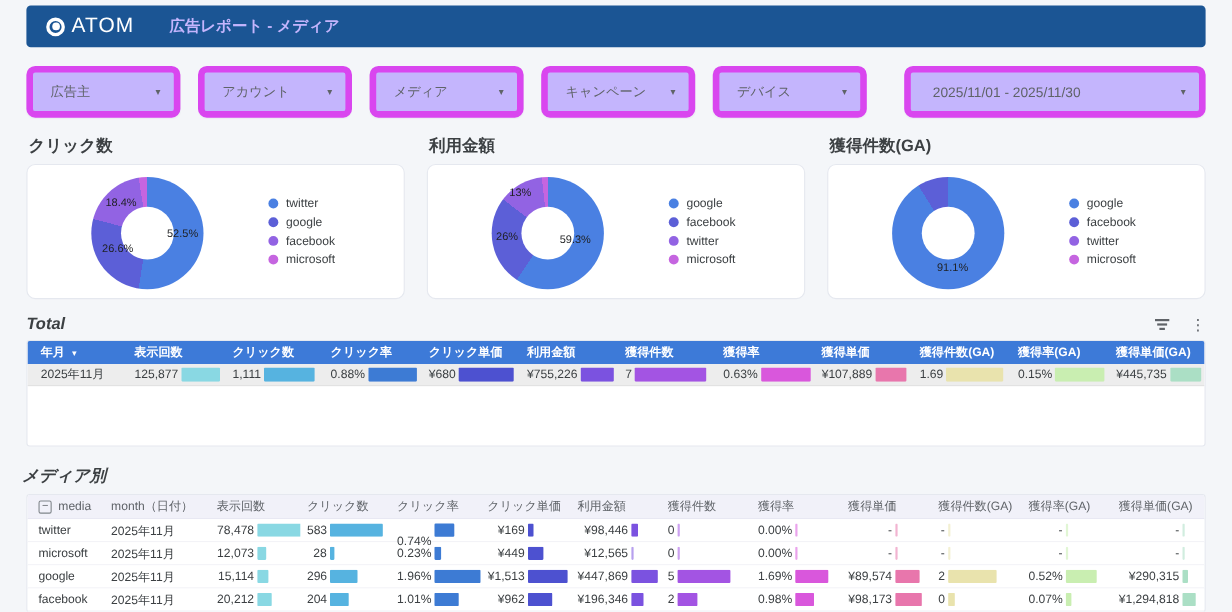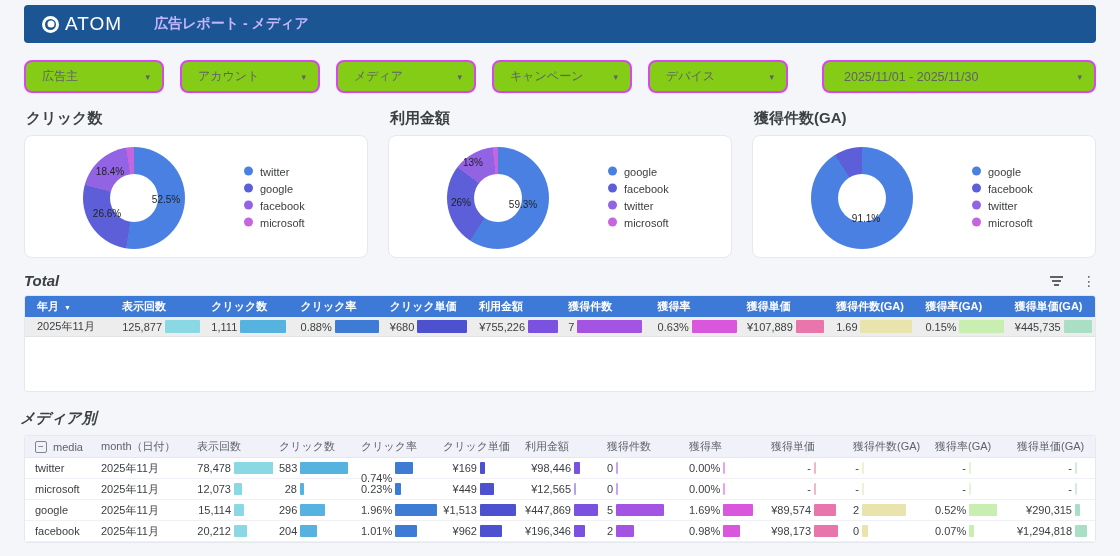--- a/index.html
+++ b/index.html
@@ -12,21 +12,21 @@
   .logo { display:flex; align-items:center; gap:6px; }
   .logo-mark { width:17px; height:17px; border:3px solid #fff; border-radius:50%; position:relative; }
   .logo-mark::after { content:""; position:absolute; left:50%; top:50%; width:7px; height:7px;
                       background:#fff; border-radius:50%; transform:translate(-50%,-50%); }
   .logo-text { color:#fff; font-size:19px; letter-spacing:1px; font-weight:400; }
   .page-title { color:#c4b5fd; font-size:14px; font-weight:700; margin-left:32px; }
 
   
   .filters { margin:17px 24px 0; display:flex; gap:16px; }
   .chips { display:flex; gap:16px; }
-  .chip { height:33px; width:140px; background:#84cc16; border:2px solid #d946ef; border-radius:8px;
+  .chip { height:47px; width:140px; background:#c4b5fd; border:6px solid #d946ef; border-radius:8px;
           display:flex; align-items:center; padding:0 12px 0 16px; font-size:12px; color:#5f6368;
           cursor:pointer; box-shadow:0 1px 1px rgba(20,40,80,.03); }
   .chip .caret { margin-left:auto; font-size:9px; color:#5f6368; }
   .date-chip { width:274px; margin-left:auto; font-size:12.5px; padding-left:20px; }
 
   
   .charts { margin:16px 24px 0; display:grid; grid-template-columns:1fr 1fr 1fr; gap:20px; }
   .sec-title { font-size:15px; font-weight:700; color:#3c4043; margin:0 0 7px 2px; }
   .card { background:#fff; border:1px solid #e5e8ef; border-radius:8px; }
   .chart-card { height:123px; position:relative; }
@@ -170,21 +170,21 @@
               <span class="dot" style="background:#c565e0"></span>
               <span>microsoft</span>
             </div>
           </div>
       </div>
     </div>
     <div>
       <div class="sec-title">獲得件数(GA)</div>
       <div class="card chart-card">
         <div class="donut" id="donut2" style="background: conic-gradient(rgb(74, 128, 226) 0%, rgb(74, 128, 226) 91.1%, rgb(92, 95, 215) 91.1%, rgb(92, 95, 215) 100%);"></div>
-        <span class="dlabel" style="left:113px;top:82px">91.1%</span>
+        <span class="dlabel" style="left:113px;top:94px">91.1%</span>
         <div class="legend" id="legend2">
             <div class="legend-item">
               <span class="dot" style="background:#4a80e2"></span>
               <span>google</span>
             </div>
             <div class="legend-item">
               <span class="dot" style="background:#5c5fd7"></span>
               <span>facebook</span>
             </div>
             <div class="legend-item">

